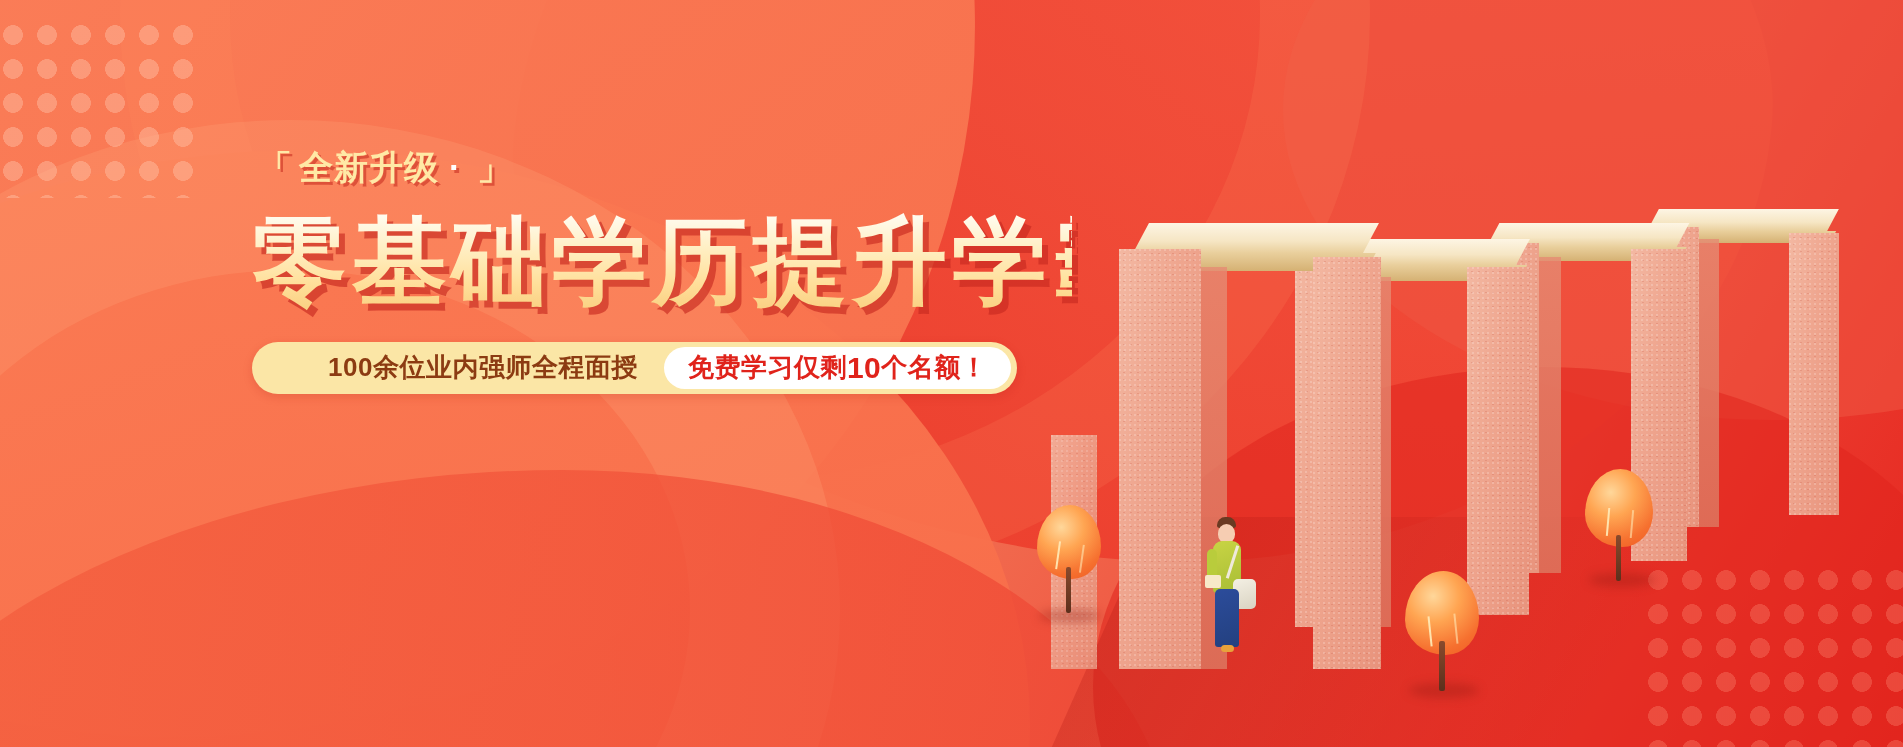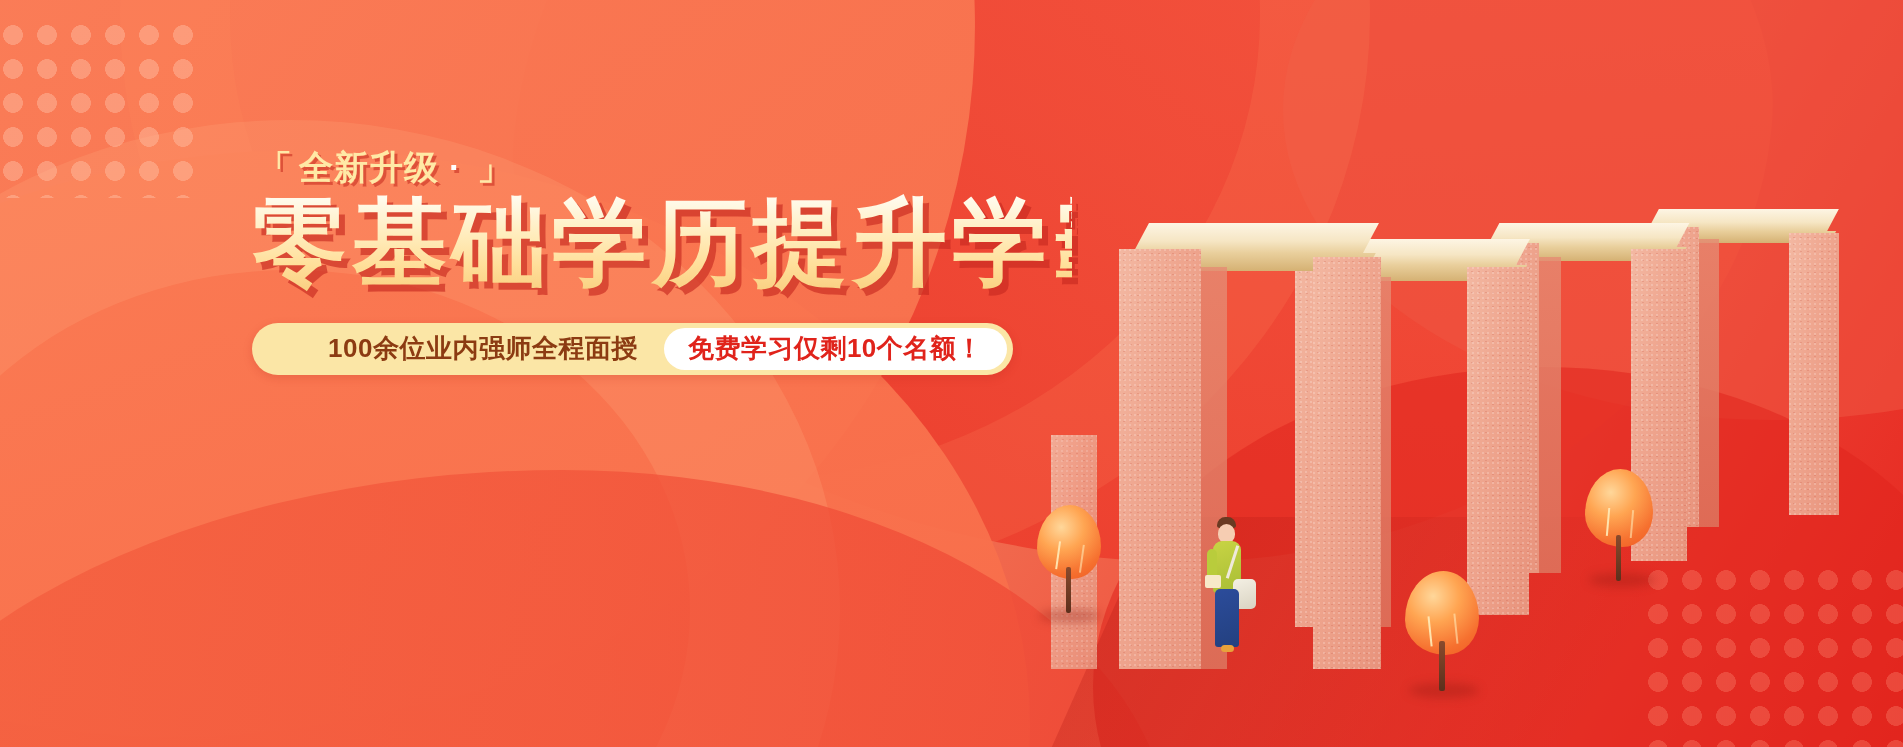--- a/index.html
+++ b/index.html
@@ -199,21 +199,21 @@
     font-size: 34px;
     font-weight: 700;
     margin: 0 6px;
     text-shadow: 3px 3px 0 rgba(196,40,30,.55);
   }
   .sub-gold { color: #ffe9a6; }
   .sub-dot  { color: #ffffff; margin: 0 10px; }
   .sub-white{ color: #ffffff; }
 
   .title {
-    margin-top: 9px;
+    margin-top: 28px;
     font-size: 95px;
     font-weight: 800;
     letter-spacing: 5px;
     line-height: 1.05;
     white-space: nowrap;
     background: linear-gradient(180deg, #fffdf4 0%, #ffeec1 38%, #ffdf9a 72%, #f9cf80 100%);
     -webkit-background-clip: text;
     background-clip: text;
     color: transparent;
     -webkit-text-fill-color: transparent;
@@ -245,21 +245,21 @@
     height: 42px;
     padding: 0 24px;
     border-radius: 21px;
     background: #ffffff;
     color: #e0231b;
     font-size: 26px;
     font-weight: 800;
     letter-spacing: .5px;
     white-space: nowrap;
   }
-  .pill-right .big { font-size: 26px; text-align: center; }
+  .pill-right .big { font-size: 30px; text-align: center; }
 </style>
 </head>
 <body>
 
 <div class="banner">
 
   <div class="bg-layer">
     <div class="blob-c"></div>
     <div class="blob-e"></div>
     <div class="blob-a"></div>

